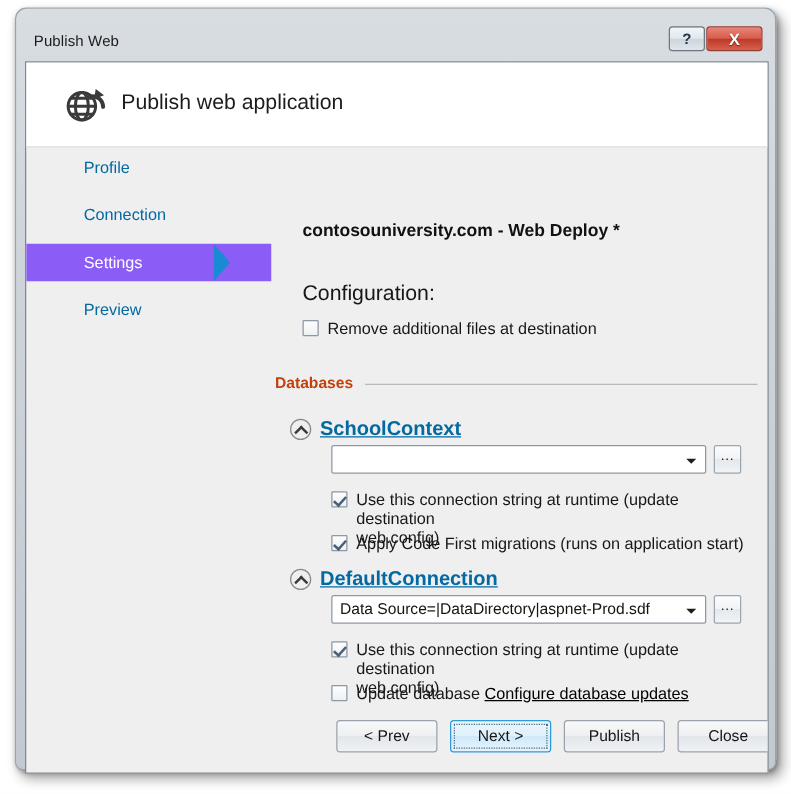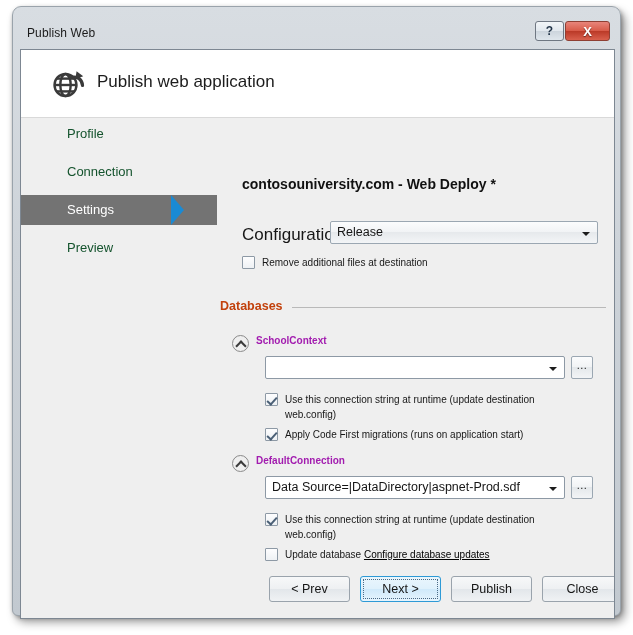--- a/index.html
+++ b/index.html
@@ -127,28 +127,28 @@
     position: absolute;
     left: 0; top: 69px;
     width: 195px;
   }
   .nav-item {
     position: relative;
     height: 30px;
     line-height: 30px;
     padding-left: 46px;
     font-size: 13px;
-    color: #14532d;
+    color: #0369a1;
     cursor: default;
     white-space: nowrap;
   }
   .nav-item.spaced { margin-bottom: 8px; }
   .nav-item.selected {
     color: #ffffff;
-    background: #737373;
+    background: #8b5cf6;
     width: 150px;
   }
   .nav-item.selected .nav-arrow {
     position: absolute;
     left: 150px; top: 0;
     width: 0; height: 0;
     border-top: 15px solid transparent;
     border-bottom: 15px solid transparent;
     border-left: 13px solid #1a8ad4;
   }
@@ -213,21 +213,21 @@
     border-top: 4px solid #1c1c1c;
   }
   #config-combo {
     left: 88px; top: 0;
     width: 268px;
   }
 
   
   .cb-row {
     position: absolute;
-    font-size: 10px;
+    font-size: 13px;
     color: #171717;
   }
   .cbx {
     position: absolute;
     left: 0; top: 1px;
     width: 13px; height: 13px;
     box-sizing: border-box;
     border: 1px solid #8d99a5;
     background: linear-gradient(to bottom, #fdfdfe 0%, #eef1f4 100%);
     border-radius: 1px;
@@ -291,24 +291,25 @@
     position: absolute;
     left: 4px; top: 6px;
     width: 6px; height: 6px;
     border: solid #3a3a3a;
     border-width: 2px 0 0 2px;
     transform: rotate(45deg);
   }
   .db-name {
     position: absolute;
     left: 40px; top: 0px;
-    font-size: 10px;
+    font-size: 16px;
     font-weight: bold;
-    color: #a21caf;
-    white-space: nowrap;
+    color: #0369a1;
+    white-space: nowrap;
+    text-decoration: underline;
   }
   .conn-combo { left: 49px; top: 21px; width: 300px; }
   .browse-btn {
     position: absolute;
     left: 355px; top: 21px;
     width: 22px; height: 23px;
     box-sizing: border-box;
     border: 1px solid #9ba7b2;
     border-radius: 2px;
     background: linear-gradient(to bottom, #fbfcfd 0%, #f1f3f5 48%, #e4e8eb 50%, #f2f4f6 100%);
@@ -410,24 +411,20 @@
           <span>Preview</span>
         </div>
       </div>
 
       <div id="main">
 
         <div id="publish-target">contosouniversity.com - Web Deploy *</div>
 
         <div id="config-row">
           <div id="config-label">Configuration:</div>
-          <div class="combo" id="config-combo">
-            <span class="combo-text">Release</span>
-            <span class="combo-arrow"></span>
-          </div>
         </div>
 
         <div class="cb-row" id="remove-files-row">
           <span class="cbx"></span>
           <span class="cb-label">Remove additional files at destination</span>
         </div>
 
         <div id="databases-header">
           <span id="databases-label">Databases</span>
           <span id="databases-rule"></span>

